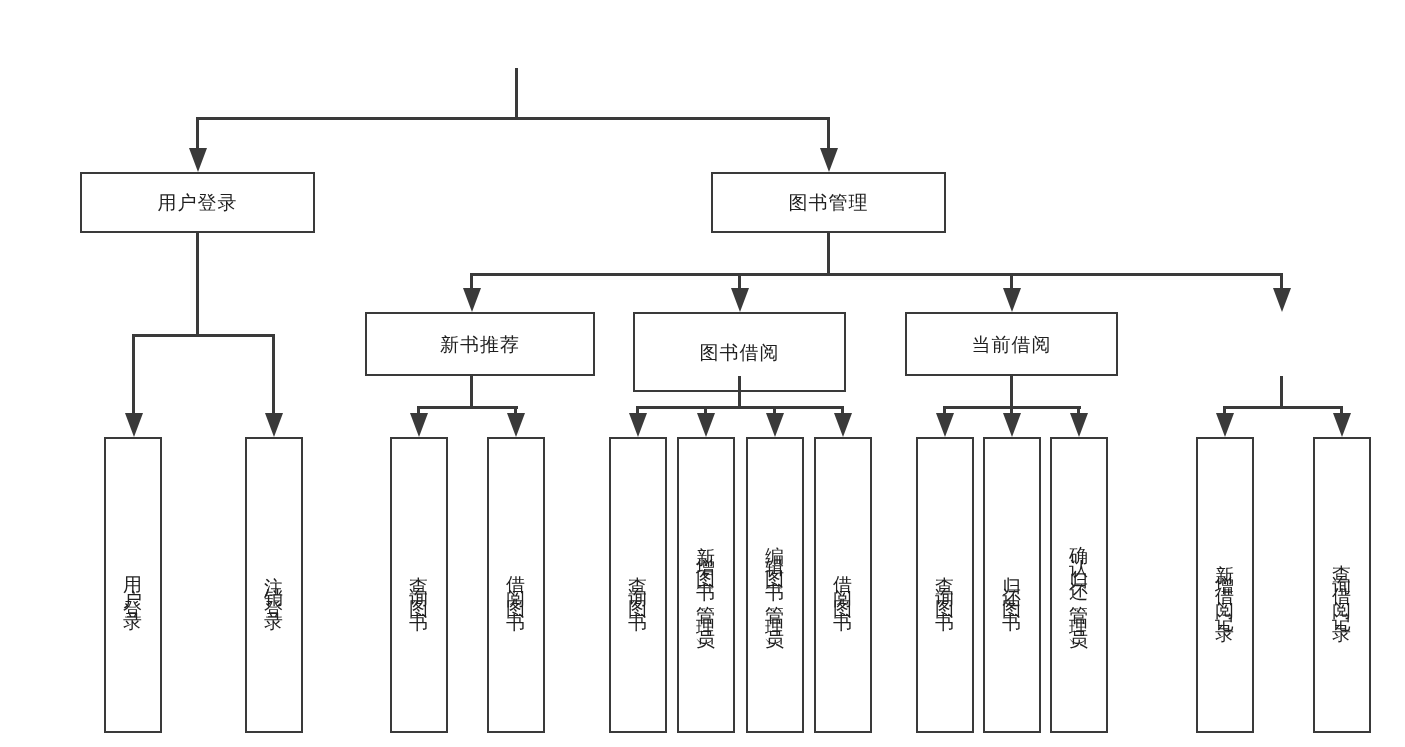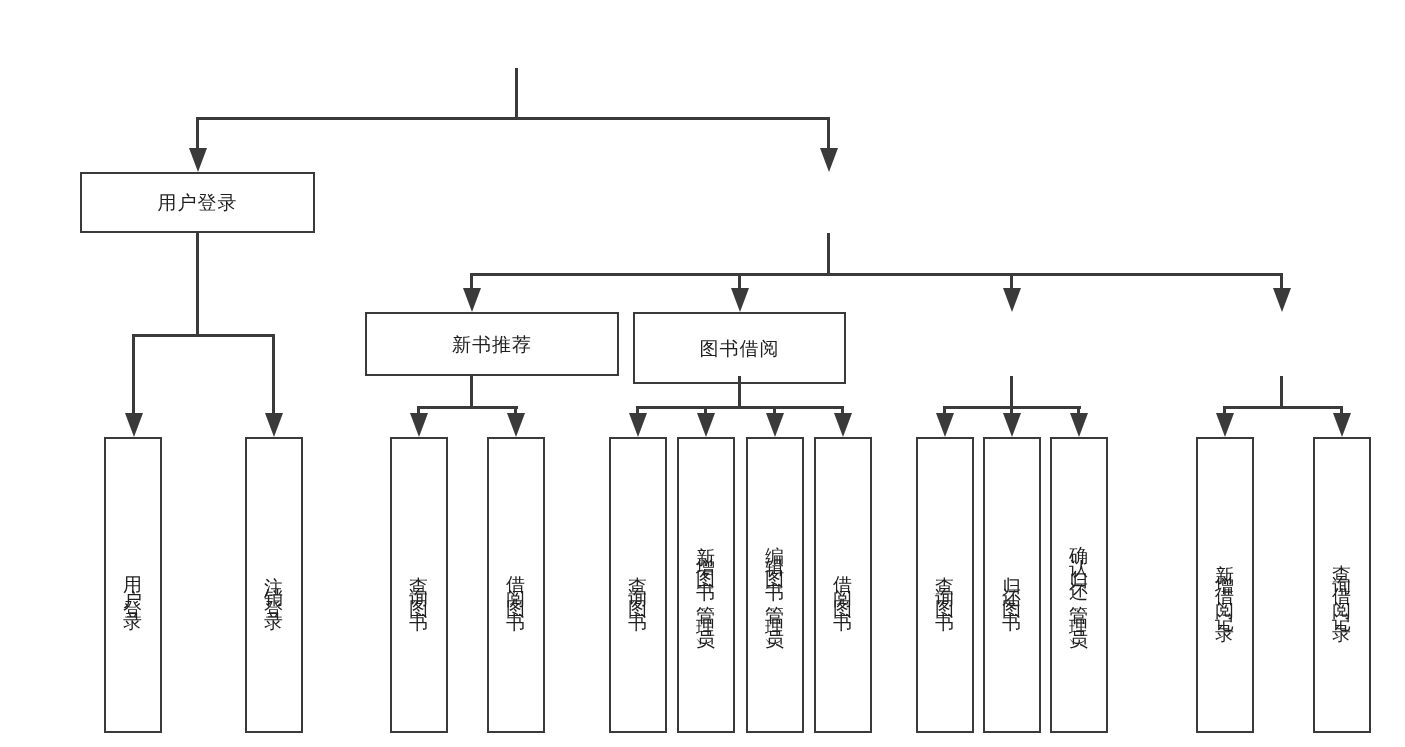--- a/index.html
+++ b/index.html
@@ -52,26 +52,32 @@
 </style>
 </head>
 <body>
 
 <div class="canvas">
 
 
   <div class="box" style="left:80px;top:172px;width:235px;height:61px">
     <span class="h-label">用户登录</span>
   </div>
+  <div class="box" style="left:711px;top:172px;width:235px;height:61px">
+    <span class="h-label">图书管理</span>
+  </div>
 
-  <div class="box" style="left:365px;top:312px;width:254px;height:64px">
+  <div class="box" style="left:365px;top:312px;width:230px;height:64px">
     <span class="h-label">新书推荐</span>
   </div>
-  <div class="box" style="left:633px;top:312px;width:213px;height:72px">
+  <div class="box" style="left:633px;top:312px;width:213px;height:80px">
     <span class="h-label">图书借阅</span>
+  </div>
+  <div class="box" style="left:905px;top:312px;width:213px;height:64px">
+    <span class="h-label">当前借阅</span>
   </div>
 
   <div class="box leaf" style="left:104px">
     <span class="v-label">用户登录</span>
   </div>
   <div class="box leaf" style="left:245px">
     <span class="v-label">注销登录</span>
   </div>
   <div class="box leaf" style="left:390px">
     <span class="v-label">查询图书</span>

